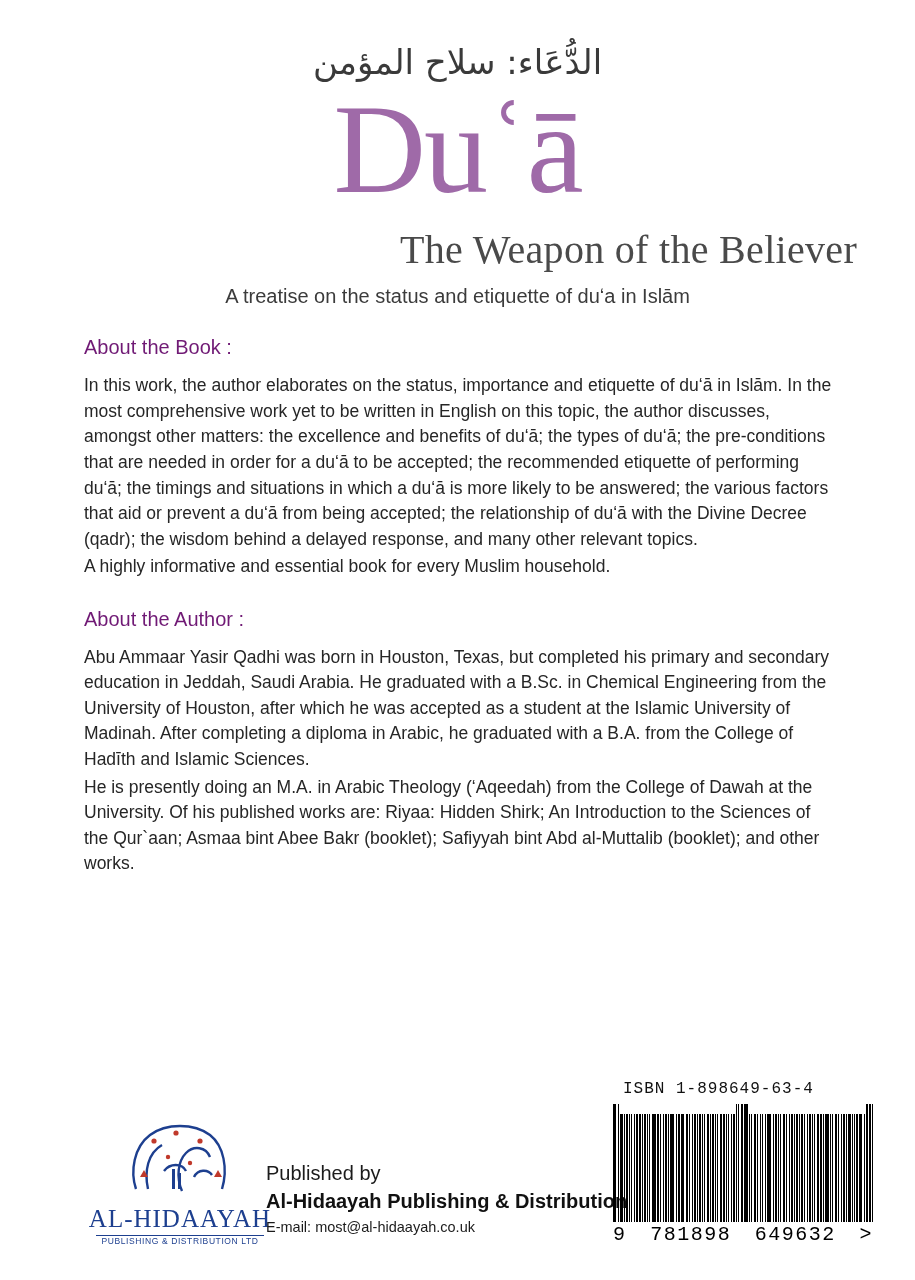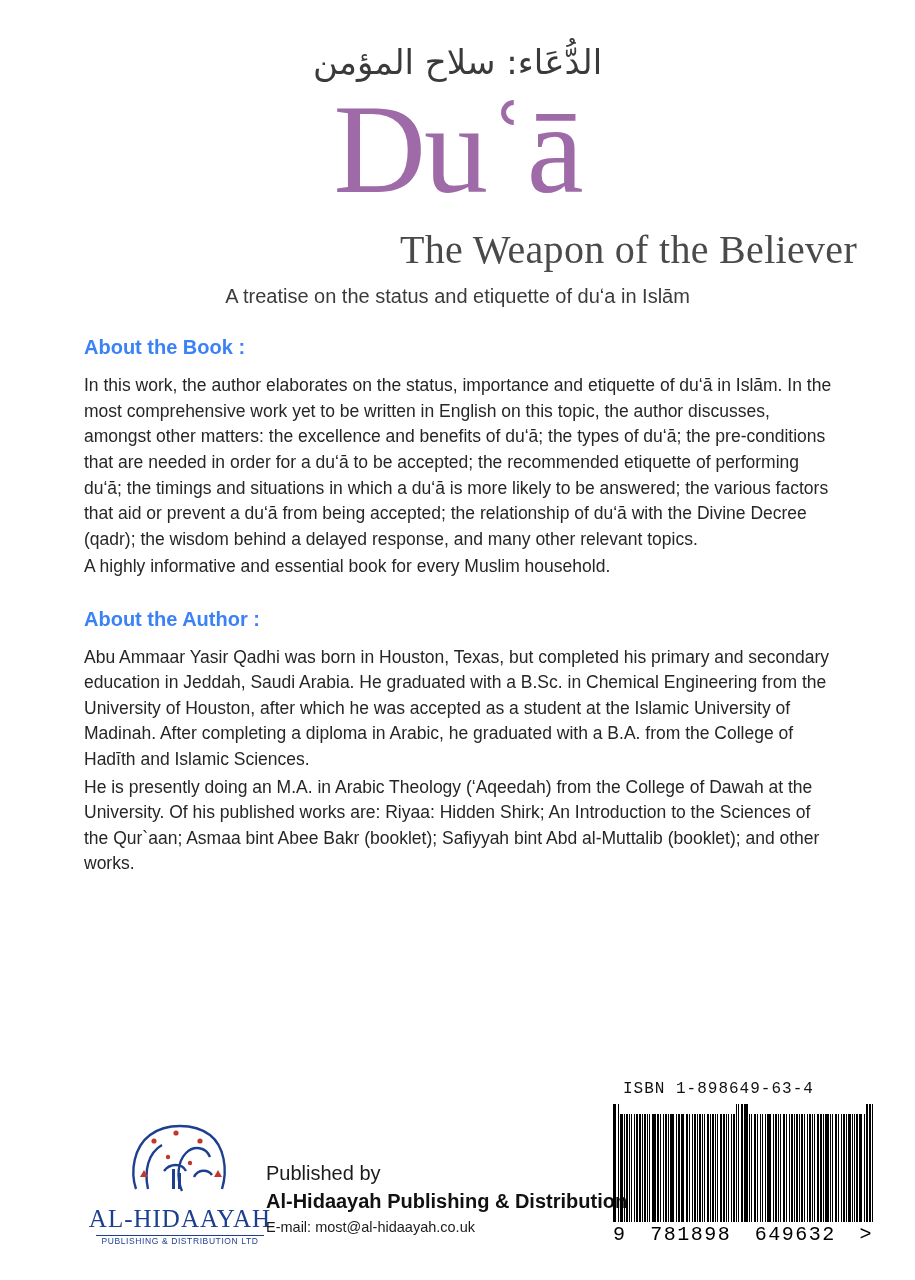--- a/index.html
+++ b/index.html
@@ -68,22 +68,22 @@
   }
 
   
   .section {
     margin-top: 28px;
     padding-left: 26px;
     padding-right: 18px;
   }
   .section-heading {
     font-size: 20px;
-    font-weight: bold;
-    color: #3b82f6;
+    font-weight: normal;
+    color: #701a75;
     margin-bottom: 14px;
   }
   .para {
     font-size: 17.5px;
     line-height: 1.46;
     color: #262626;
     margin: 0 0 2px 0;
     text-align: left;
   }
   .para.tight { margin-top: 0; }

